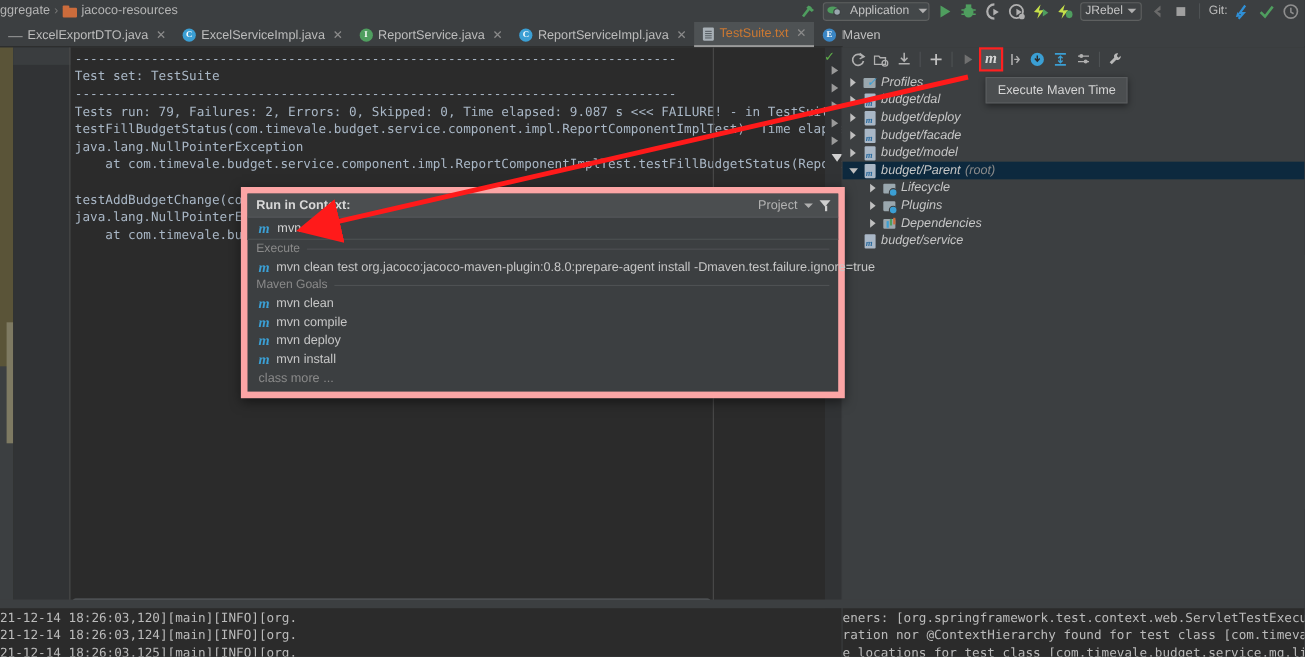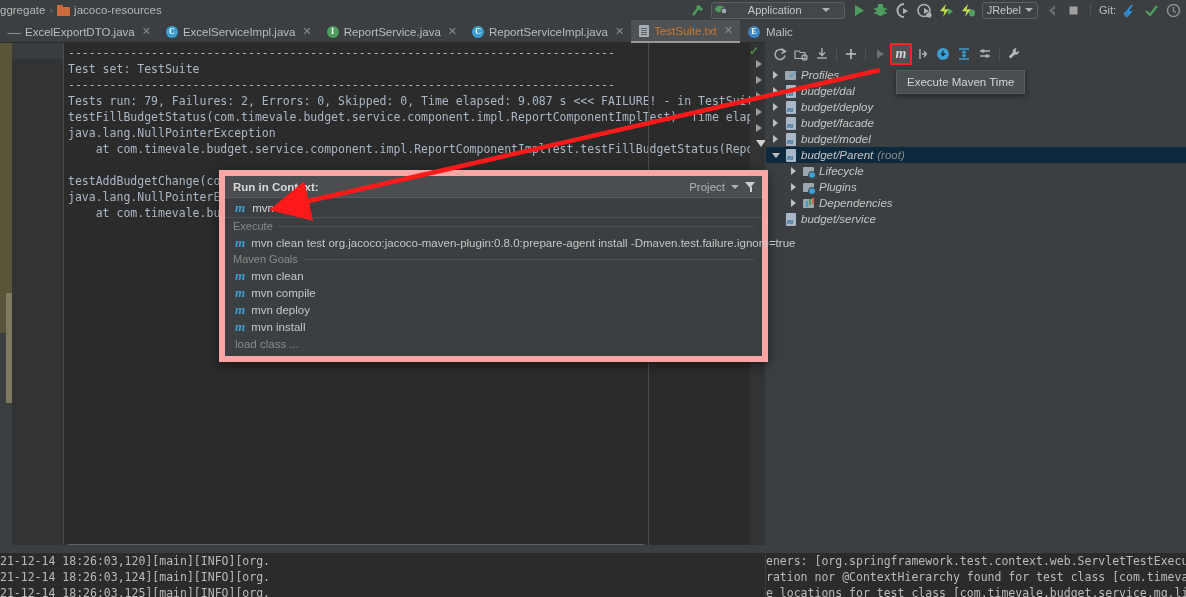--- a/index.html
+++ b/index.html
@@ -31,23 +31,23 @@
     content:""; position:absolute; left:0; top:0px; width:6px; height:3px;
     background:#cc6c3c; border-radius:1px 1px 0 0;
   }
 
   .toolbar-right {
     position:absolute; right:4px; top:0; height:20px;
     display:flex; align-items:center; gap:5px;
   }
   .tb-ico { width:17px; height:17px; position:relative; display:inline-block; cursor:default; }
   .runcfg {
-    display:flex; align-items:center; gap:20px;
+    display:flex; align-items:center; gap:8px;
     border:1px solid #5e6060; background:#434749; border-radius:3px;
-    height:17px; padding:0 14px 0 3px; color:#c4c4c4; font-size:11px;
+    height:17px; padding:0 1px 0 3px; color:#c4c4c4; font-size:11px;
   }
   .jrebel {
     display:flex; align-items:center; gap:4px;
     border:1px solid #5e6060; background:#3f4244; border-radius:3px;
     height:17px; padding:0 4px; color:#c4c4c4; font-size:11px;
   }
   .caret-dn { width:0;height:0;border-left:4px solid transparent;border-right:4px solid transparent;border-top:4px solid #b0b0b0; }
   .sep-v { width:1px; height:14px; background:#4e5254; margin:0 3px; }
   .git-label{ color:#bdbdbd; font-size:11px; }
 
@@ -328,21 +328,21 @@
       <span>ReportStа</span>
       <span class="x">✕</span>
     </div>
     <div class="tab-overflow">
       <span>☰</span>
       <span>6</span>
     </div>
   </div>
 
   <div class="mvn-title">
-    <span>Malic</span>
+    <span>Maven</span>
   </div>
 
   <div class="editor">
     <div class="leftstrip"></div>
     <div class="leftstrip2"></div>
     <div class="leftmark"></div>
     <div class="gutter"></div>
     <div class="gut-hl"></div>
     <div class="vdivider"></div>
 
@@ -561,21 +561,21 @@
       <span>mvn compile</span>
     </div>
     <div class="pitem">
       <span class="mgl">m</span>
       <span>mvn deploy</span>
     </div>
     <div class="pitem">
       <span class="mgl">m</span>
       <span>mvn install</span>
     </div>
-    <div class="pmore">load class ...</div>
+    <div class="pmore">class more ...</div>
   </div>
 
   <div class="gapbar"></div>
   <div class="console">
     <div class="cline">21-12-14 18:26:03,120][main][INFO][org.</div>
     <div class="cline">21-12-14 18:26:03,124][main][INFO][org.</div>
     <div class="cline">21-12-14 18:26:03,125][main][INFO][org.</div>
   </div>
   <div class="console2">
     <div class="cline">eners: [org.springframework.test.context.web.ServletTestExecutionListener</div>

